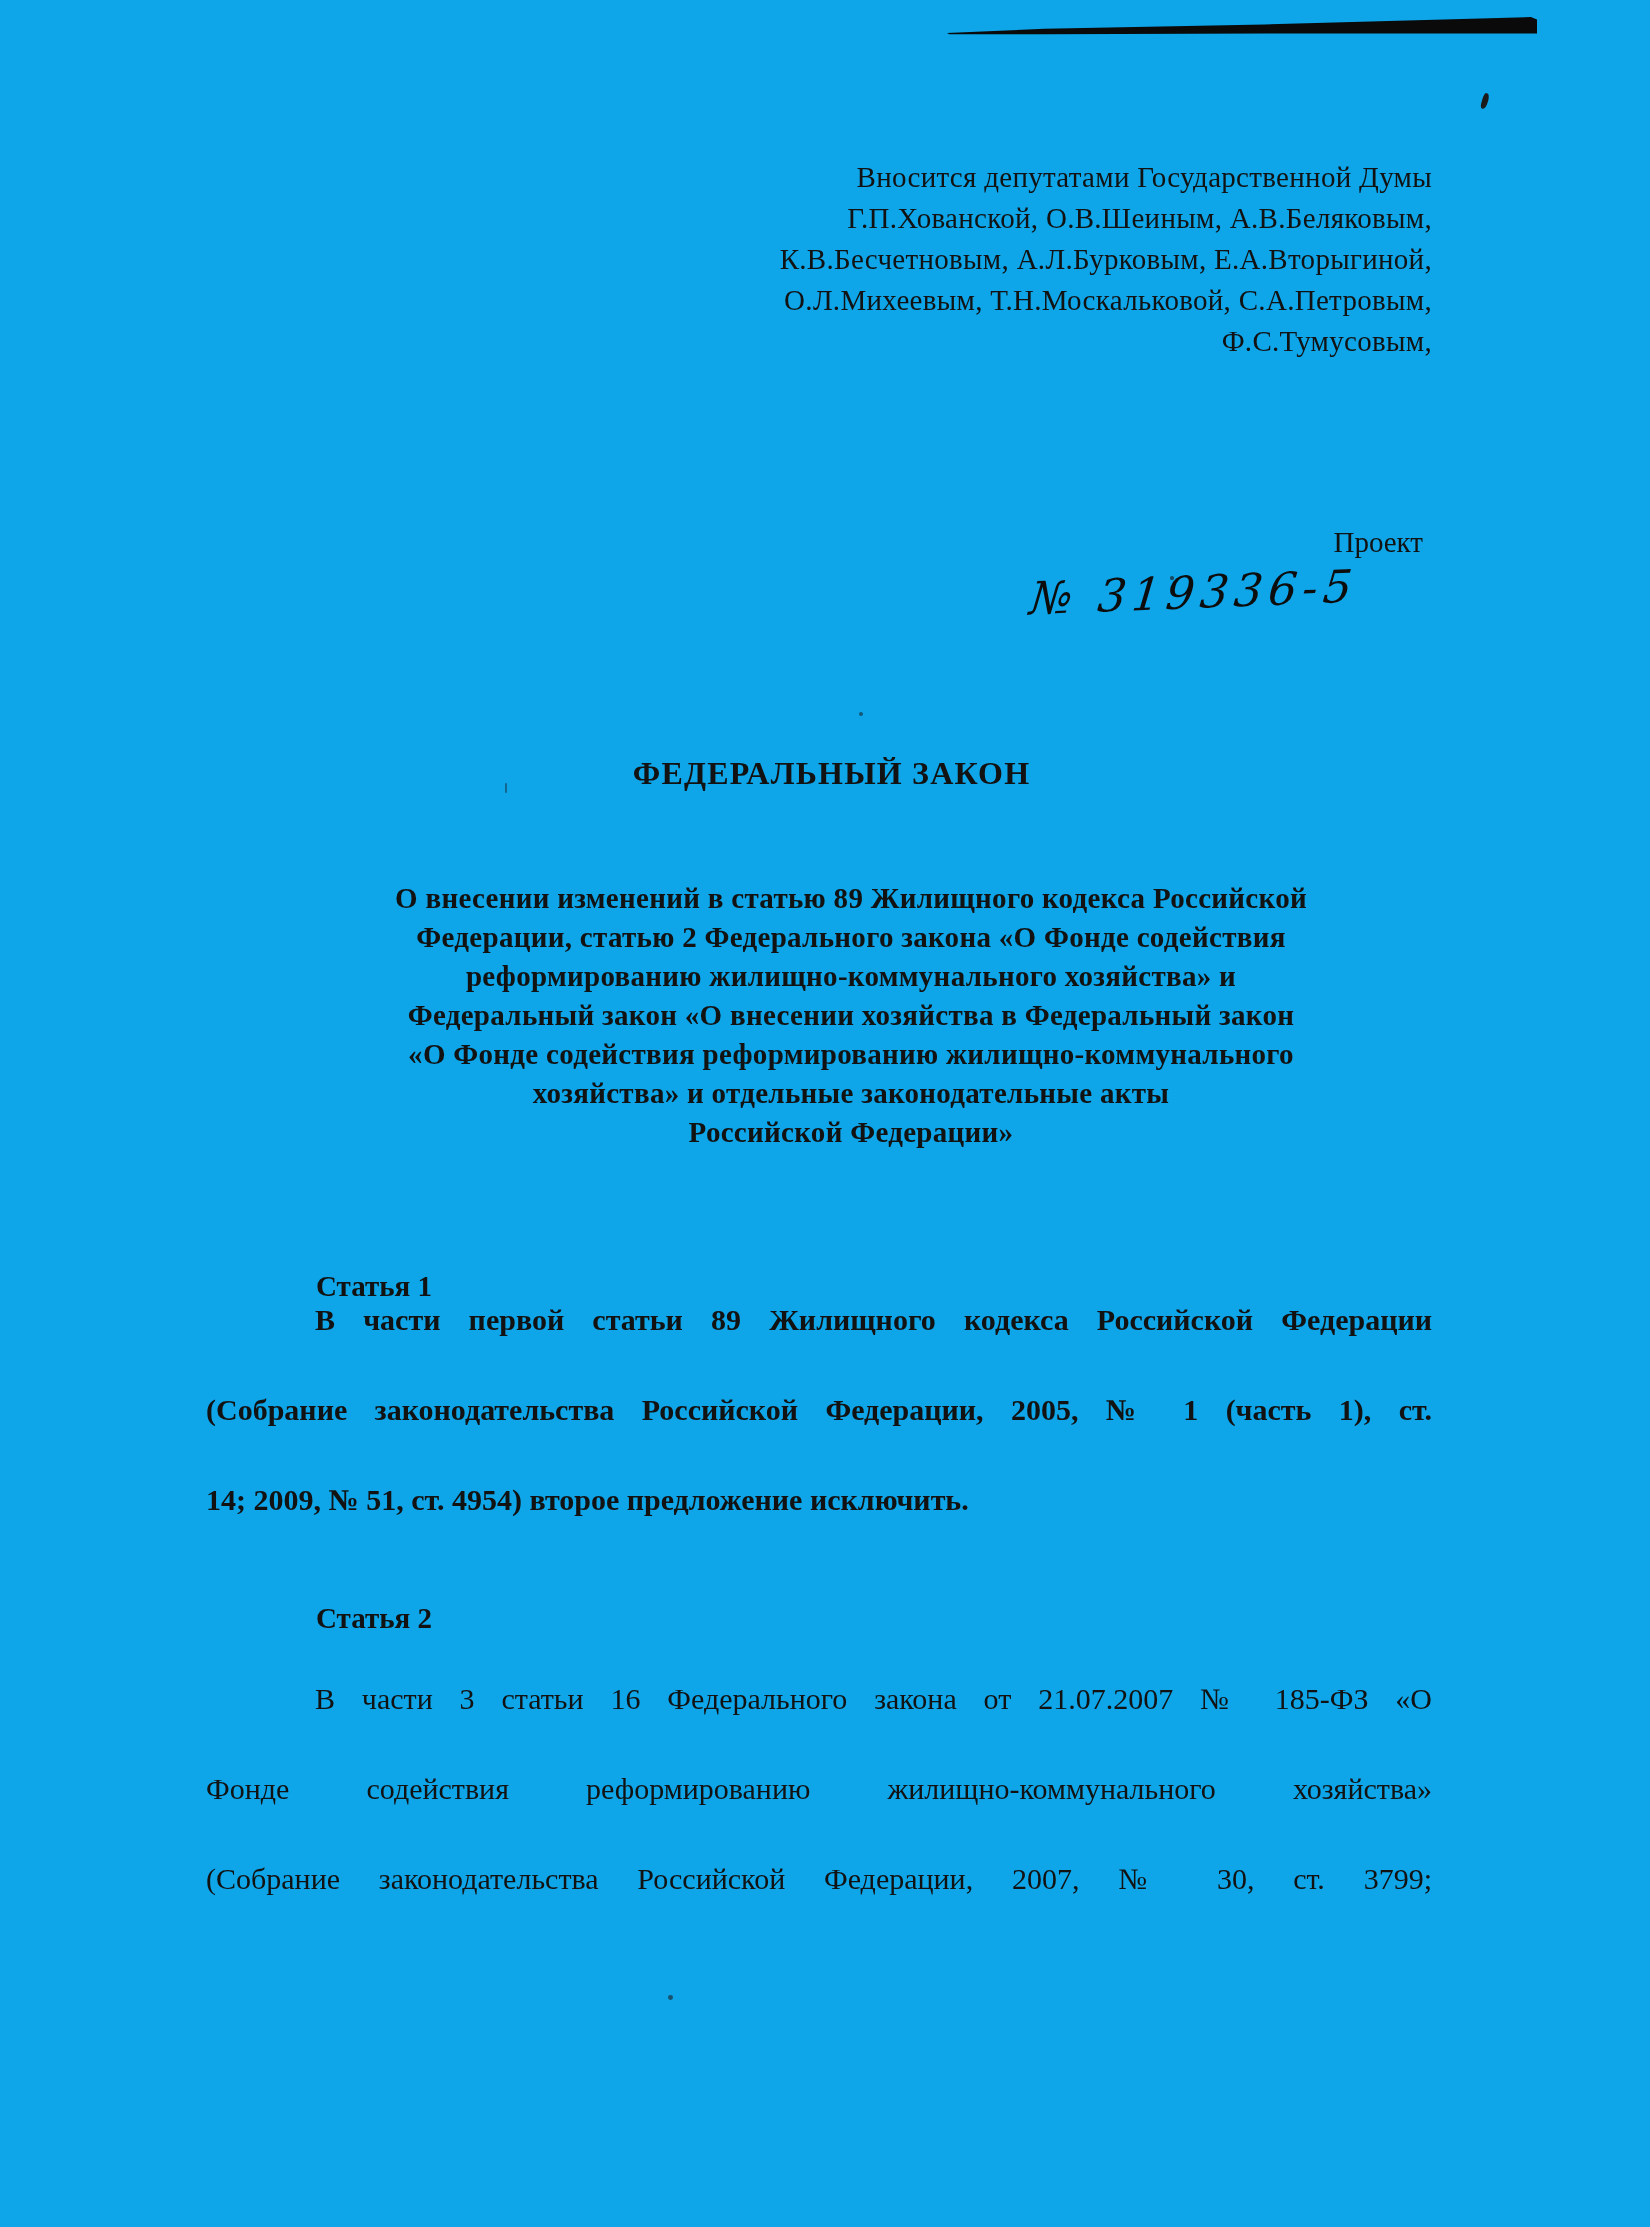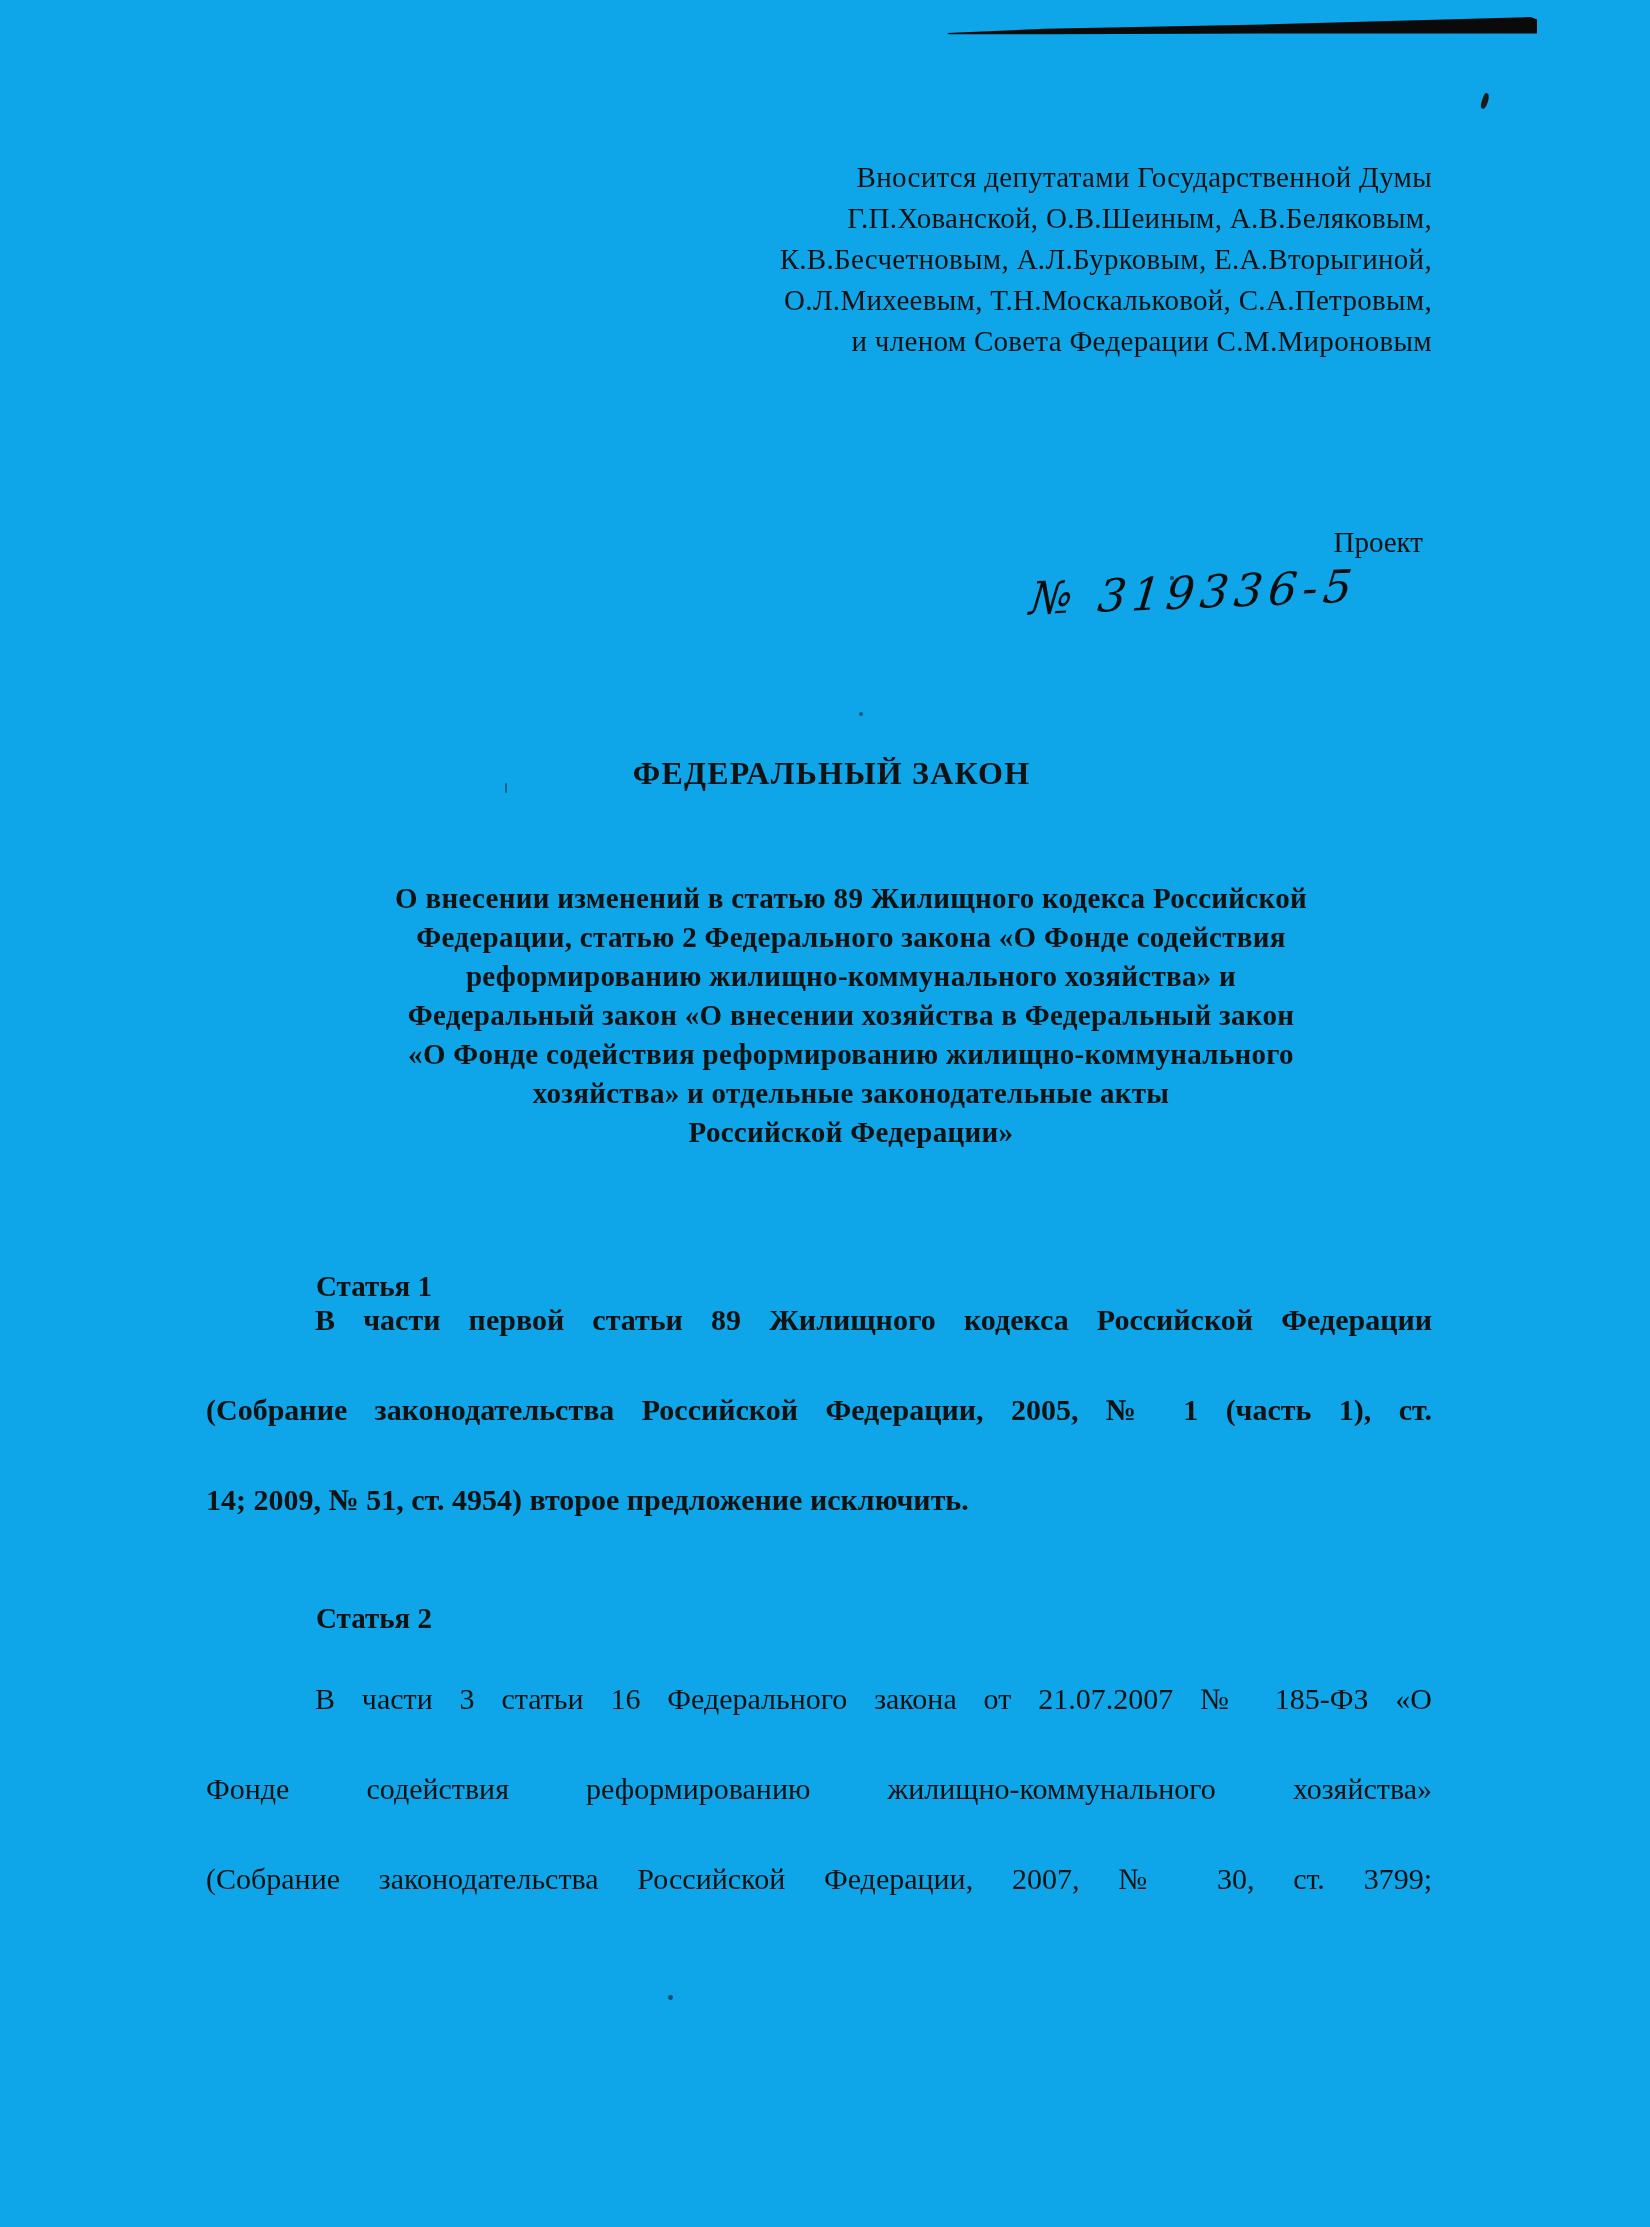--- a/index.html
+++ b/index.html
@@ -117,21 +117,21 @@
   <div class="speck speck-dot-1"></div>
   <div class="speck speck-dot-2"></div>
   <div class="speck speck-dot-3"></div>
   <div class="speck speck-bar"></div>
 
   <div class="submitters">
     <div>Вносится депутатами Государственной Думы</div>
     <div>Г.П.Хованской, О.В.Шеиным, А.В.Беляковым,</div>
     <div>К.В.Бесчетновым, А.Л.Бурковым, Е.А.Вторыгиной,</div>
     <div>О.Л.Михеевым, Т.Н.Москальковой, С.А.Петровым,</div>
-    <div>и членом Совета Федерации С.М.Мироновым</div>
+    <div>Ф.С.Тумусовым,</div>
   </div>
 
   <div class="project">Проект</div>
 
   <div class="handnum">№ 319336-5</div>
 
   <div class="fz-heading">ФЕДЕРАЛЬНЫЙ ЗАКОН</div>
 
   <div class="law-title">
     <div>О внесении изменений в статью 89 Жилищного кодекса Российской</div>

